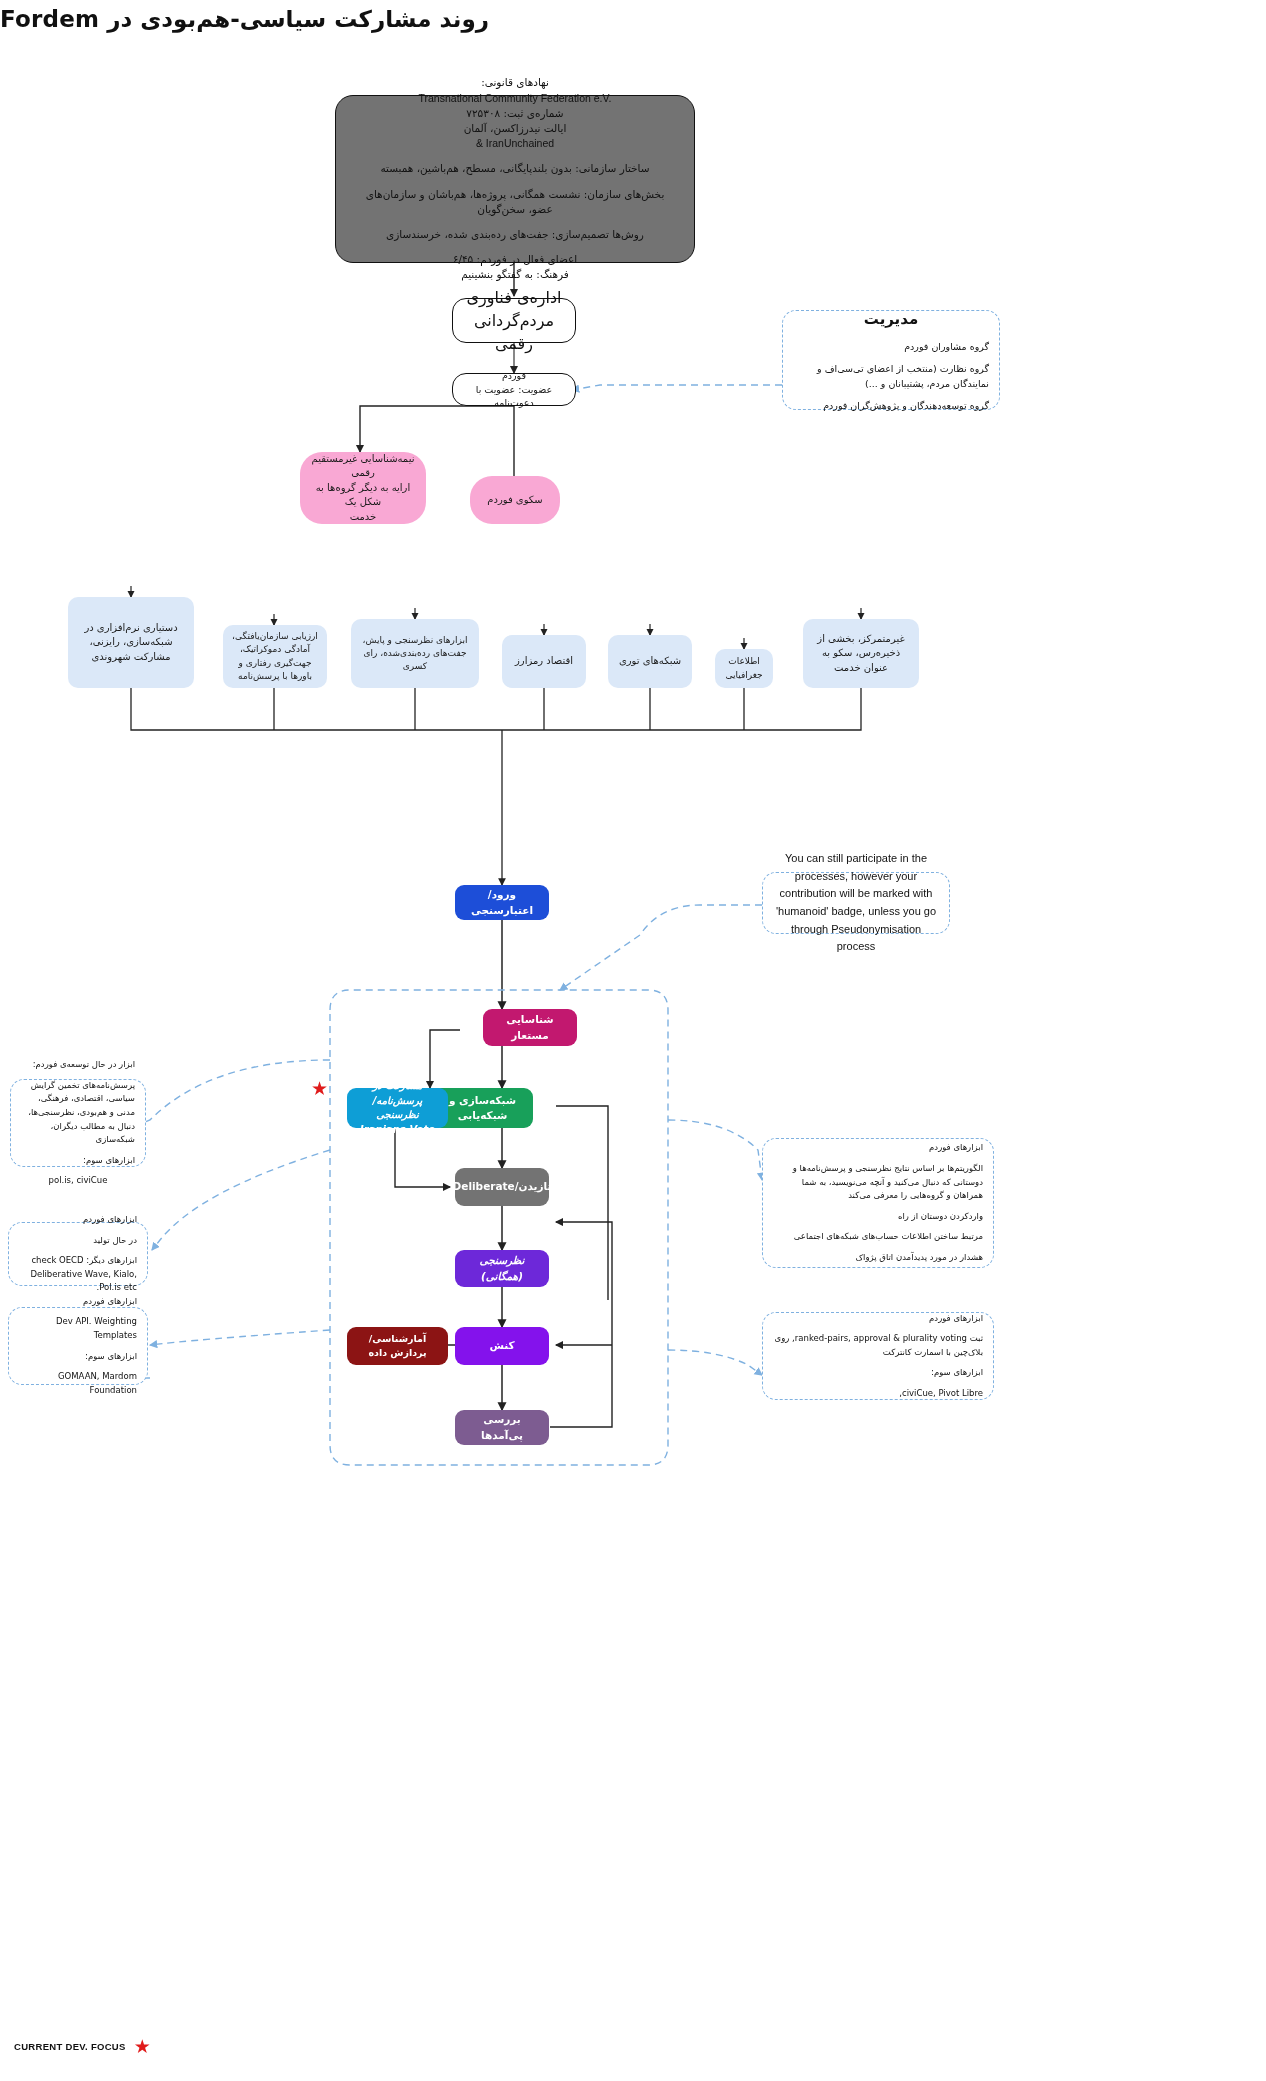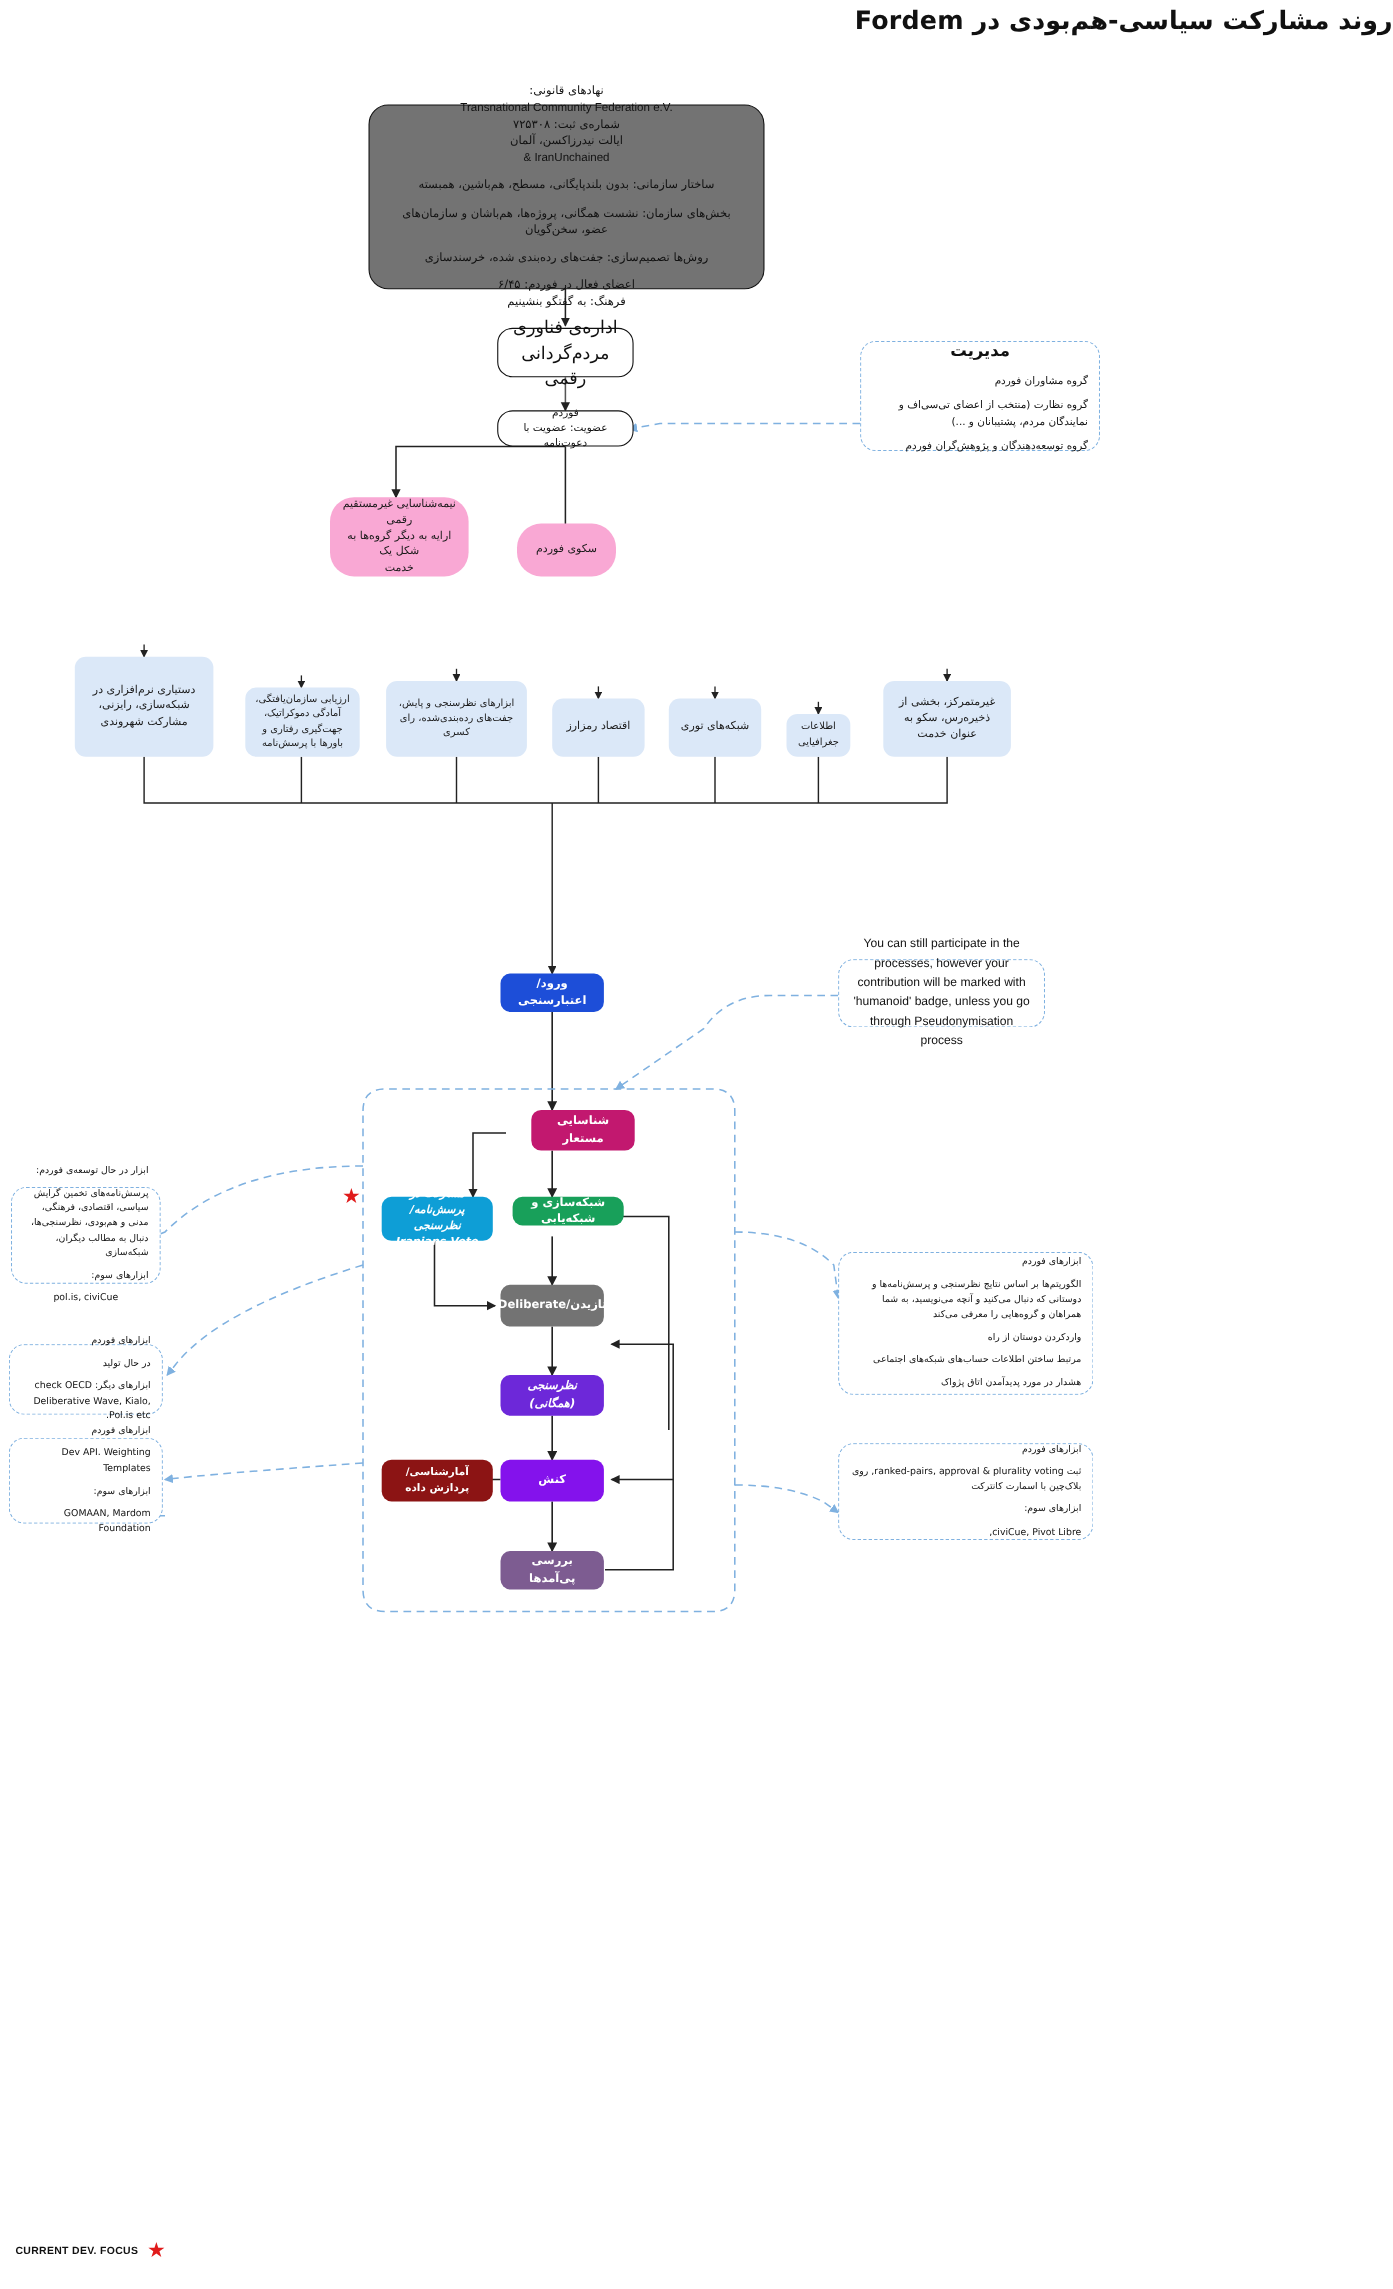--- a/index.html
+++ b/index.html
@@ -6,21 +6,21 @@
   html,body{margin:0;padding:0;background:#ffffff;}
   body{
     width:1266px;height:2081px;position:relative;
     font-family:"DejaVu Sans","Liberation Sans",sans-serif;
     color:#111111;overflow:hidden;
   }
   .canvas{position:absolute;inset:0;}
   svg.wires{position:absolute;left:0;top:0;width:1266px;height:2081px;pointer-events:none;}
 
   .title{
-    position:absolute;top:6px;left:0;width:1266px;text-align:right;
+    position:absolute;top:6px;left:0;width:1266px;text-align:left;
     font-size:23px;font-weight:bold;letter-spacing:.2px;direction:rtl;
   }
 
   .node{position:absolute;box-sizing:border-box;display:flex;align-items:center;justify-content:center;
         text-align:center;line-height:1.45;}
 
   
   .legal{
     border:1.6px solid #111;border-radius:18px;background:#737373;
     padding:10px 16px;font-size:10.5px;flex-direction:column;gap:10px;
@@ -192,21 +192,21 @@
   <div class="node blue" style="left:351px;top:619px;width:128px;height:69px;font-size:9px;">ابزارهای نظرسنجی و پایش، جفت‌های رده‌بندی‌شده، رای کسری</div>
   <div class="node blue" style="left:502px;top:635px;width:84px;height:53px;">اقتصاد رمزارز</div>
   <div class="node blue" style="left:608px;top:635px;width:84px;height:53px;">شبکه‌های توری</div>
   <div class="node blue" style="left:715px;top:649px;width:58px;height:39px;font-size:9px;">اطلاعات جغرافیایی</div>
   <div class="node blue" style="left:803px;top:619px;width:116px;height:69px;">غیرمتمرکز، بخشی از ذخیره‌رس، سکو به عنوان خدمت</div>
 
   <div class="node pill c-entry" style="left:455px;top:885px;width:94px;height:35px;">ورود/اعتبارسنجی</div>
 
   <div class="node pill c-pseudo" style="left:455px;top:1009px;width:94px;height:37px;margin-left:28px;">شناسایی مستعار</div>
 
-  <div class="node pill c-network" style="left:466px;top:1088px;width:101px;height:26px;">شبکه‌سازی و شبکه‌یابی</div>
+  <div class="node pill c-network" style="left:432px;top:1088px;width:101px;height:40px;">شبکه‌سازی و شبکه‌یابی</div>
 
   <div class="node pill c-delib" style="left:455px;top:1168px;width:94px;height:38px;">تازیدن/Deliberate</div>
 
   <div class="node pill c-poll" style="left:455px;top:1250px;width:94px;height:37px;">نظرسنجی (همگانی)</div>
 
   <div class="node pill c-action" style="left:455px;top:1327px;width:94px;height:38px;">کنش</div>
 
   <div class="node pill c-stats" style="left:347px;top:1327px;width:101px;height:38px;font-size:9.5px;">آمارشناسی/پردازش داده</div>
 
   <div class="node pill c-review" style="left:455px;top:1410px;width:94px;height:35px;">بررسی پی‌آمدها</div>

